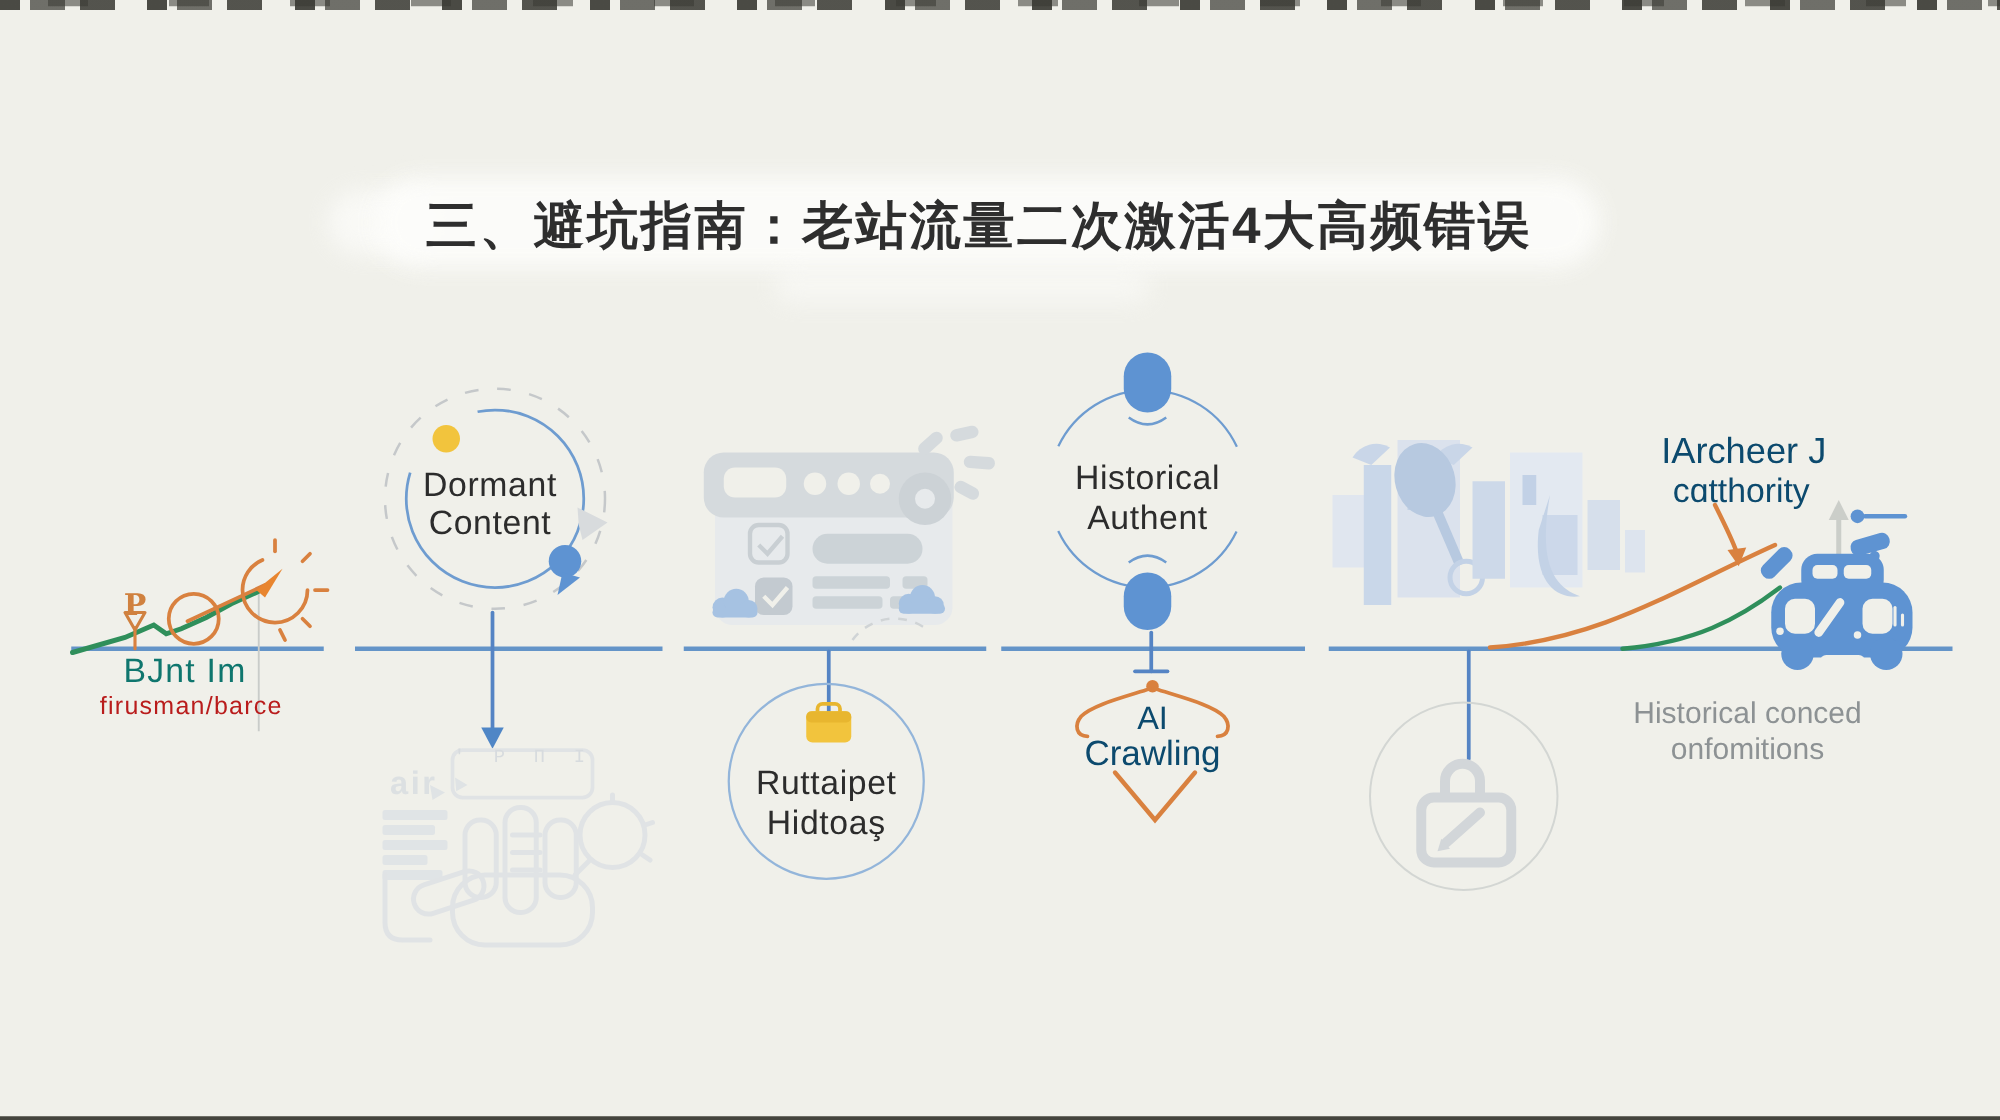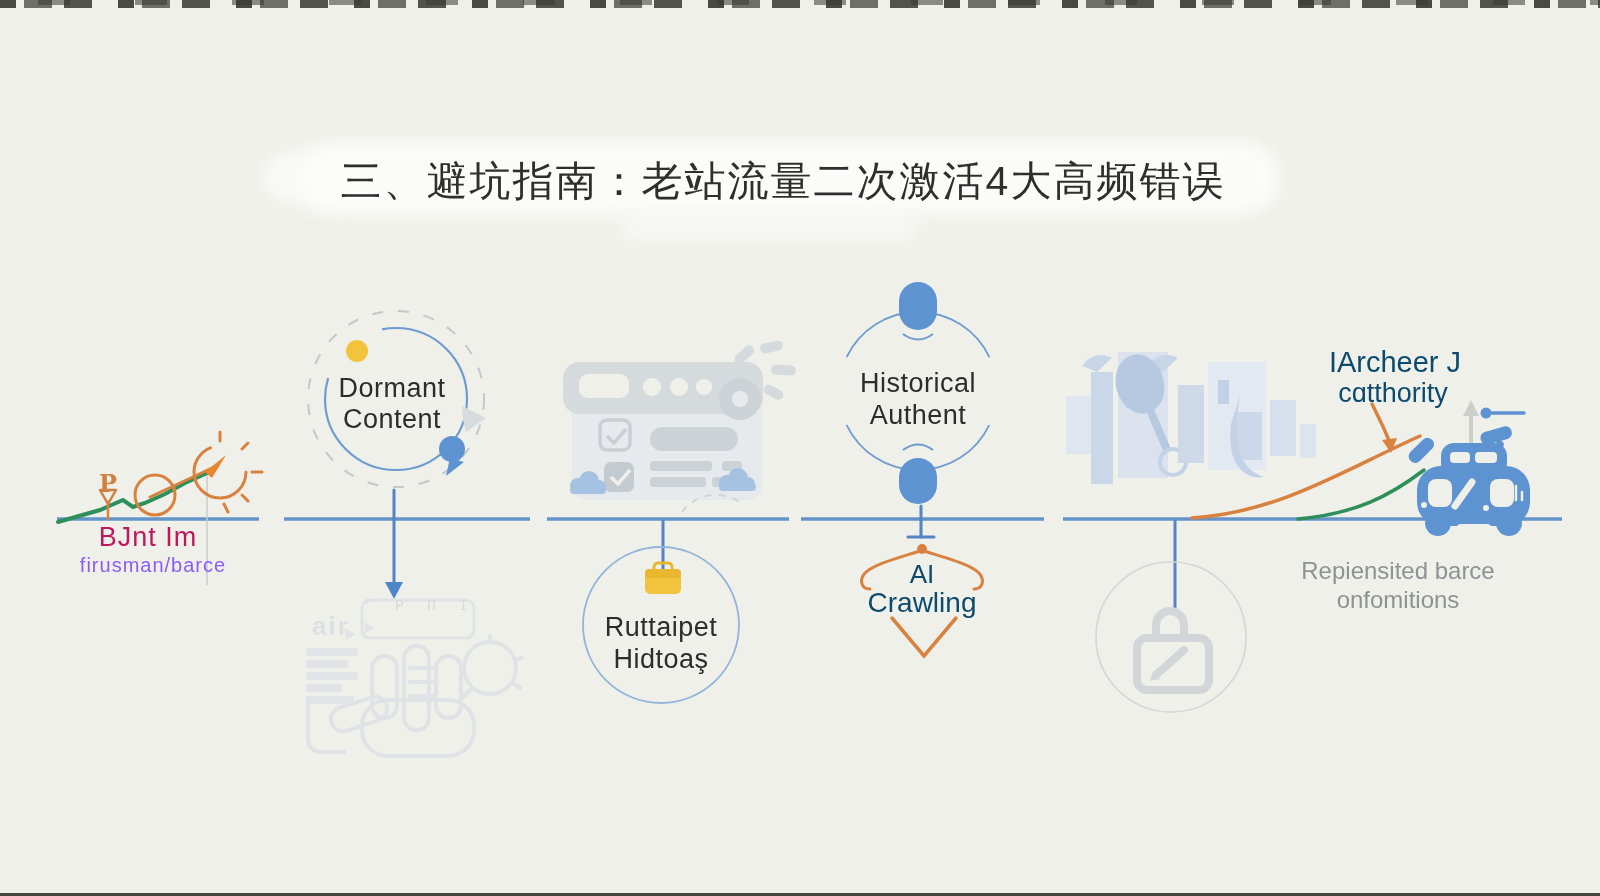--- a/index.html
+++ b/index.html
@@ -14,24 +14,24 @@
   .top-noise2{position:absolute;top:0;left:0;right:0;height:5px;
     background:repeating-linear-gradient(90deg, rgba(56,56,50,0) 0 38px, rgba(56,56,50,.55) 38px 70px, rgba(56,56,50,0) 70px 97px);
   }
   .bottom-line{position:absolute;bottom:0;left:0;right:0;height:3px;background:#45453e;}
   .halo{position:absolute;background:#fdfdfb;border-radius:40px;filter:blur(9px);}
   .halo.main{left:300px;top:142px;width:980px;height:72px;opacity:.9;}
   .halo.sub{left:620px;top:216px;width:300px;height:26px;opacity:.55;}
   .halo.left{left:262px;top:152px;width:90px;height:52px;opacity:.7;}
   .lbl{position:absolute;transform:translate(-50%,-50%);white-space:nowrap;text-align:center;
        color:#2d2d2d;line-height:1;}
-  .title{font-size:41px;font-weight:400;letter-spacing:2px;color:#2e2e2e;}
+  .title{font-size:41px;font-weight:700;letter-spacing:2px;color:#2e2e2e;}
   .node{font-size:27px;font-weight:500;letter-spacing:.5px;color:#2c2c2c;}
-  .gray-big{font-size:27px;color:#be185d;letter-spacing:1px;}
-  .gray-small{font-size:20px;color:#8b5cf6;letter-spacing:1px;}
+  .gray-big{font-size:27px;color:#0f766e;letter-spacing:1px;}
+  .gray-small{font-size:20px;color:#b91c1c;letter-spacing:1px;}
   .orange-txt{color:#0c4a6e;}
   .caption{position:absolute;left:1248px;top:556px;width:300px;text-align:center;
            font-size:24px;color:#8d9294;line-height:29px;}
   .faint-word{font-size:26px;font-weight:700;color:#dce0e2;letter-spacing:2px;}
   .badge-glyphs{font-size:15px;color:#d7dbde;letter-spacing:7px;}
   .flagP{font-size:24px;font-weight:700;color:#d0813f;font-family:"DejaVu Serif",serif;}
   svg{position:absolute;left:0;top:0;}
   .tl{stroke:#6494c8;stroke-width:3.6;stroke-linecap:butt;}
   .conn{stroke:#5584c4;stroke-width:3;stroke-linecap:round;fill:none;}
   .org{stroke:#d9813f;fill:none;stroke-linecap:round;}
@@ -273,21 +273,21 @@
   <div class="lbl node" style="left:918px;top:383px;">Historical</div>
   <div class="lbl node" style="left:918px;top:415px;">Authent</div>
 
   <div class="lbl orange-txt" style="left:922px;top:574px;font-size:26px;">AI</div>
   <div class="lbl orange-txt" style="left:922px;top:603px;font-size:28px;">Crawling</div>
 
   <div class="lbl orange-txt" style="left:1395px;top:362px;font-size:29px;">IArcheer J</div>
   <div class="lbl orange-txt" style="left:1393px;top:393px;font-size:27px;">cɑtthority</div>
 
   <div class="caption">
-    <div>Repiensited barce</div>
+    <div>Historical conced</div>
     <div>onfomitions</div>
   </div>
 
   <div class="lbl faint-word" style="left:331px;top:626px;">air</div>
   <div class="lbl badge-glyphs" style="left:419px;top:606px;font-family:Liberation Mono, monospace;">' P Π I</div>
 
   <div class="bottom-line"></div>
 </div>
 
 </body></html>

